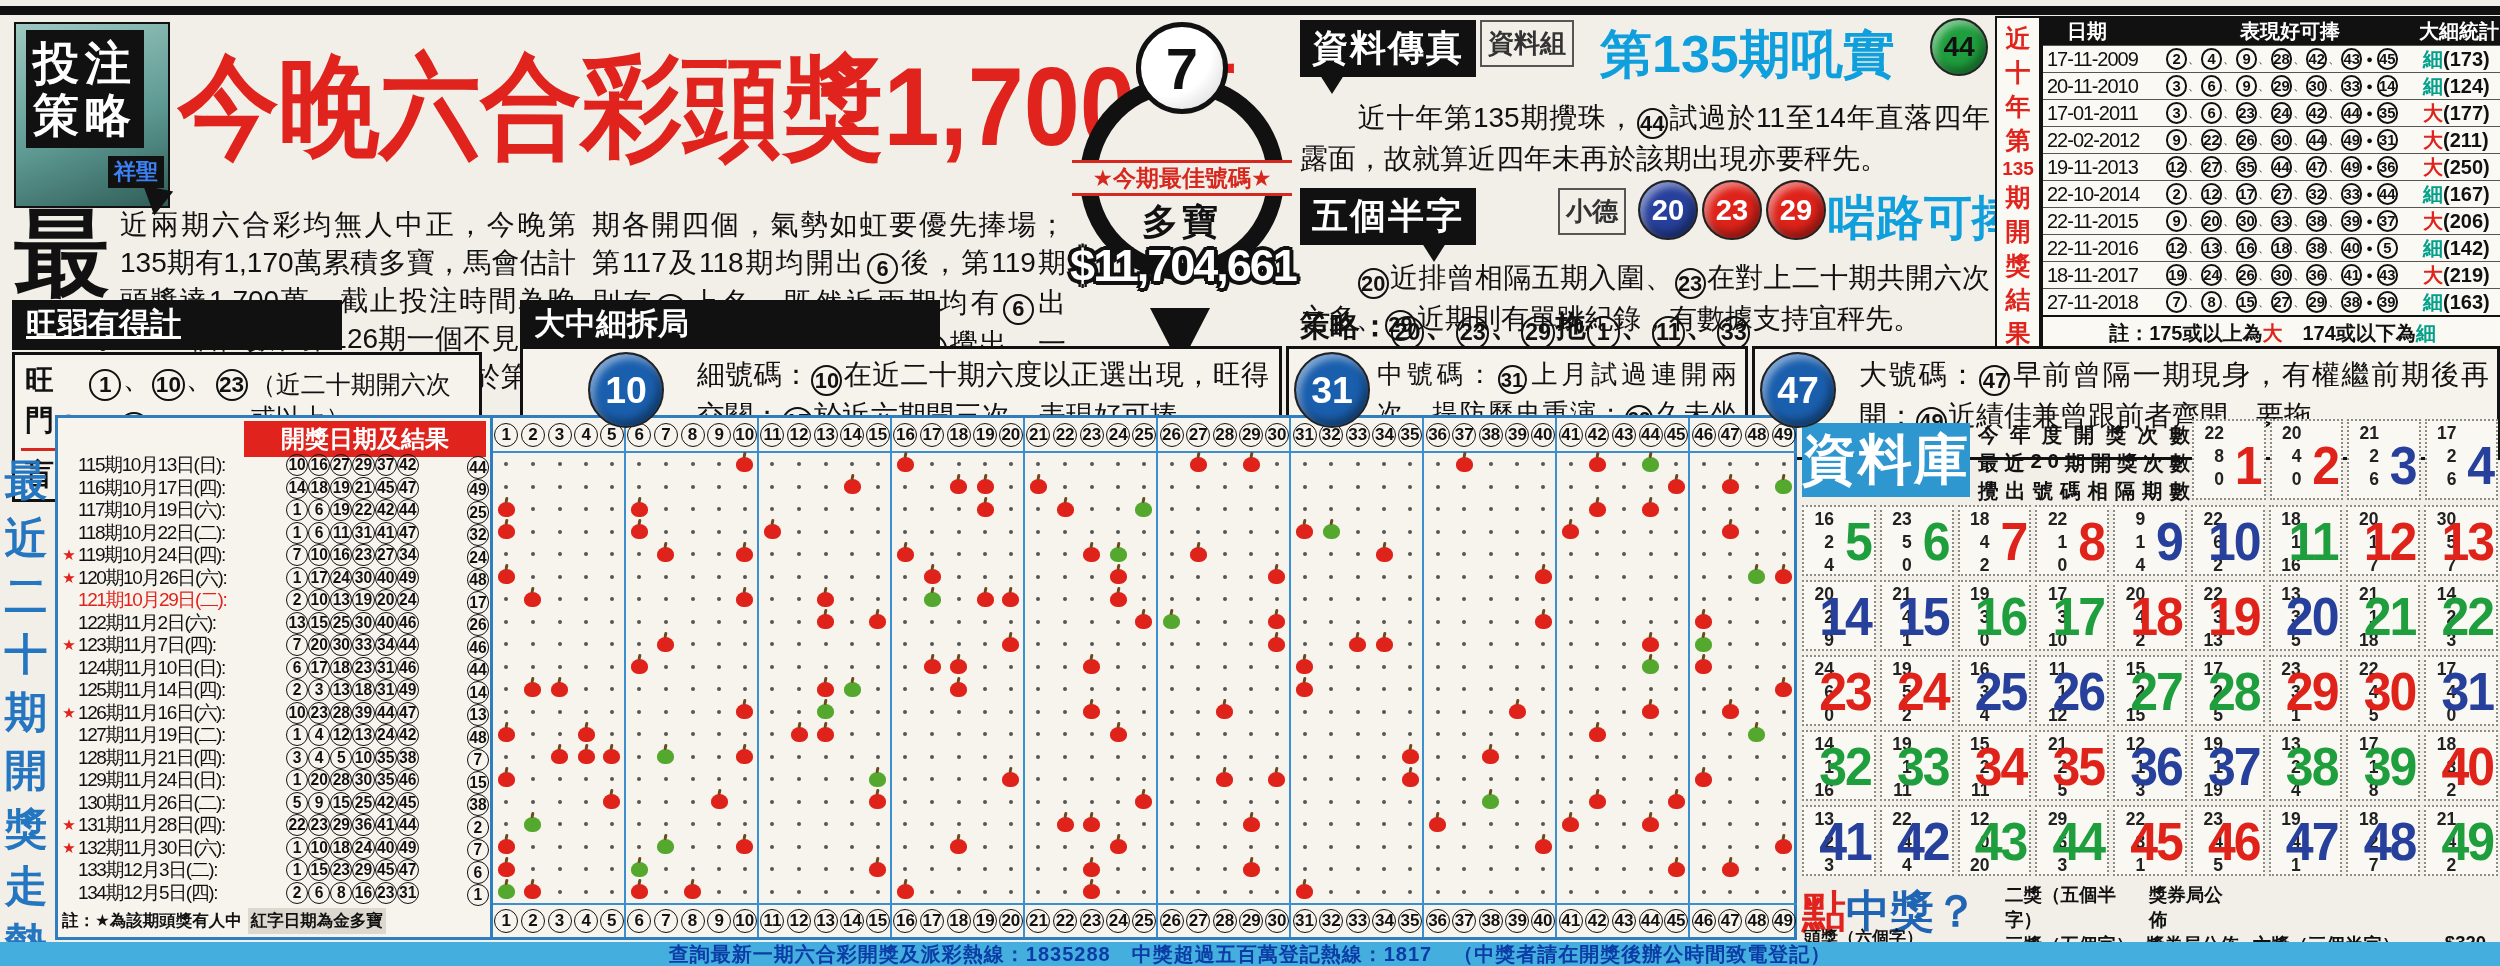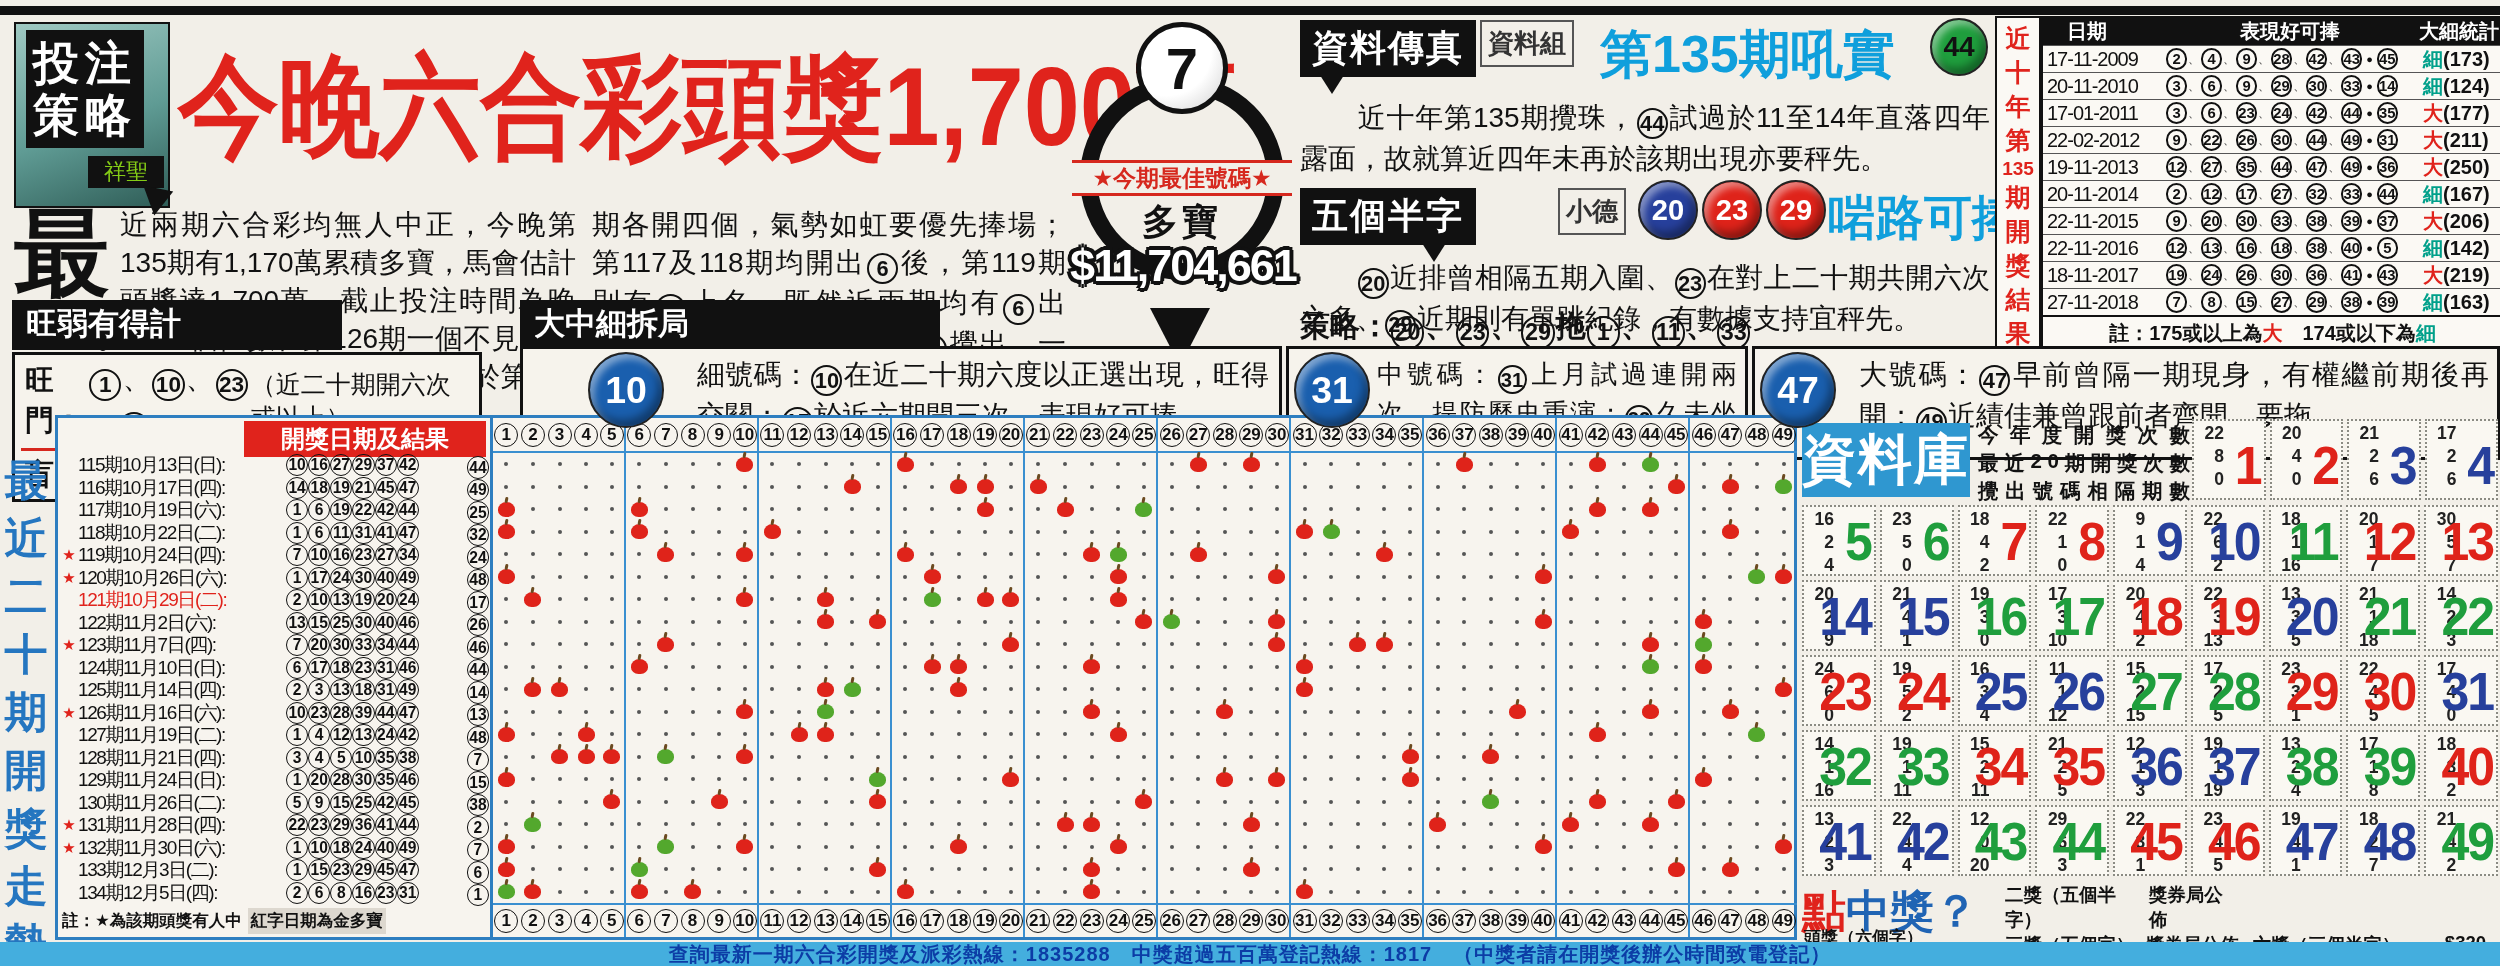--- a/index.html
+++ b/index.html
@@ -5,21 +5,21 @@
   html,body{margin:0;padding:0;}
   body{width:2500px;height:966px;position:relative;background:#f2efe8;
        font-family:"Liberation Sans","DejaVu Sans",sans-serif;color:#111;overflow:hidden;}
   .abs{position:absolute;}
   
   .toprule{left:0;top:6px;width:2500px;height:9px;background:#111;}
   
   .logo{left:14px;top:22px;width:152px;height:182px;background:linear-gradient(160deg,#9fc9c2 0%,#5f9b94 55%,#2f5d57 100%);border:2px solid #111;}
   .logo-black{position:absolute;left:10px;top:6px;width:118px;height:118px;background:#111;display:flex;flex-direction:column;align-items:center;justify-content:center;}
   .logo-black span{color:#fff;font-weight:800;font-size:46px;line-height:52px;letter-spacing:6px;}
-  .logo-tag{position:absolute;right:4px;bottom:18px;background:#111;color:#84cc16;font-size:22px;font-weight:400;padding:1px 16px;}
+  .logo-tag{position:absolute;right:4px;bottom:18px;background:#111;color:#3b82f6;font-size:22px;font-weight:700;padding:1px 6px;}
   .logo-arrow{position:absolute;right:-6px;bottom:-6px;width:0;height:0;border-top:16px solid transparent;border-bottom:16px solid transparent;border-left:26px solid #111;transform:rotate(-20deg);}
   
   .headline{left:178px;top:22px;width:900px;height:180px;color:#e0231c;font-size:112px;font-weight:800;white-space:nowrap;transform:scaleX(.9);transform-origin:left top;line-height:170px;}
   
   .introcol{top:206px;font-size:28px;line-height:38px;text-align:justify;}
   .col1{left:14px;width:562px;}
   .col2{left:592px;width:474px;}
   .dropcap{float:left;font-size:96px;line-height:86px;font-weight:800;margin:4px 10px 0 0;}
   
   .badge{left:1072px;top:12px;width:220px;height:376px;}
@@ -265,21 +265,21 @@
           <span class="sep">、</span>
           <span class="cn">47</span>
           <span class="sep">、</span>
           <span class="cn">49</span>
           <span style="font-size:11px;margin:0 3px;">●</span>
           <span class="cn">36</span>
         </span>
         <span class="s"><span class="big">大</span>(250)</span>
       </div>
       <div class="tyrow">
-        <span class="d">20-11-2014</span>
+        <span class="d">22-10-2014</span>
         <span class="n">
           <span class="cn">2</span>
           <span class="sep">、</span>
           <span class="cn">12</span>
           <span class="sep">、</span>
           <span class="cn">17</span>
           <span class="sep">、</span>
           <span class="cn">27</span>
           <span class="sep">、</span>
           <span class="cn">32</span>
@@ -366,21 +366,21 @@
         </span>
         <span class="s"><span class="small">細</span>(163)</span>
       </div>
     </div>
   <div class="tynote">
     <span>註：175或以上為</span><span class="big">大</span><span>　174或以下為</span><span class="small">細</span>
   </div>
 </div>
 
 <div class="abs" style="left:12px;top:300px;width:470px;">
-  <span class="barhdr" style="display:inline-block;min-width:330px;box-sizing:border-box;">旺弱有得計</span>
+  <span class="barhdr" style="display:inline-block;min-width:330px;box-sizing:border-box;text-decoration:underline;">旺弱有得計</span>
   <div class="hcbox" style="margin-top:2px;">
     <div class="hcrow">
       <span style="font-weight:700;">旺門：</span>
       <span><span class="cn">1</span>、<span class="cn">10</span>、<span class="cn">23</span>、<span class="cn">44</span></span>
       <span class="hcnote" style="font-size:25px;">（近二十期開六次或以上）</span>
     </div>
     <div class="redline"></div>
     <div class="hcrow">
       <span style="font-weight:700;">盲門：</span>
       <span><span class="cn">43</span></span>

